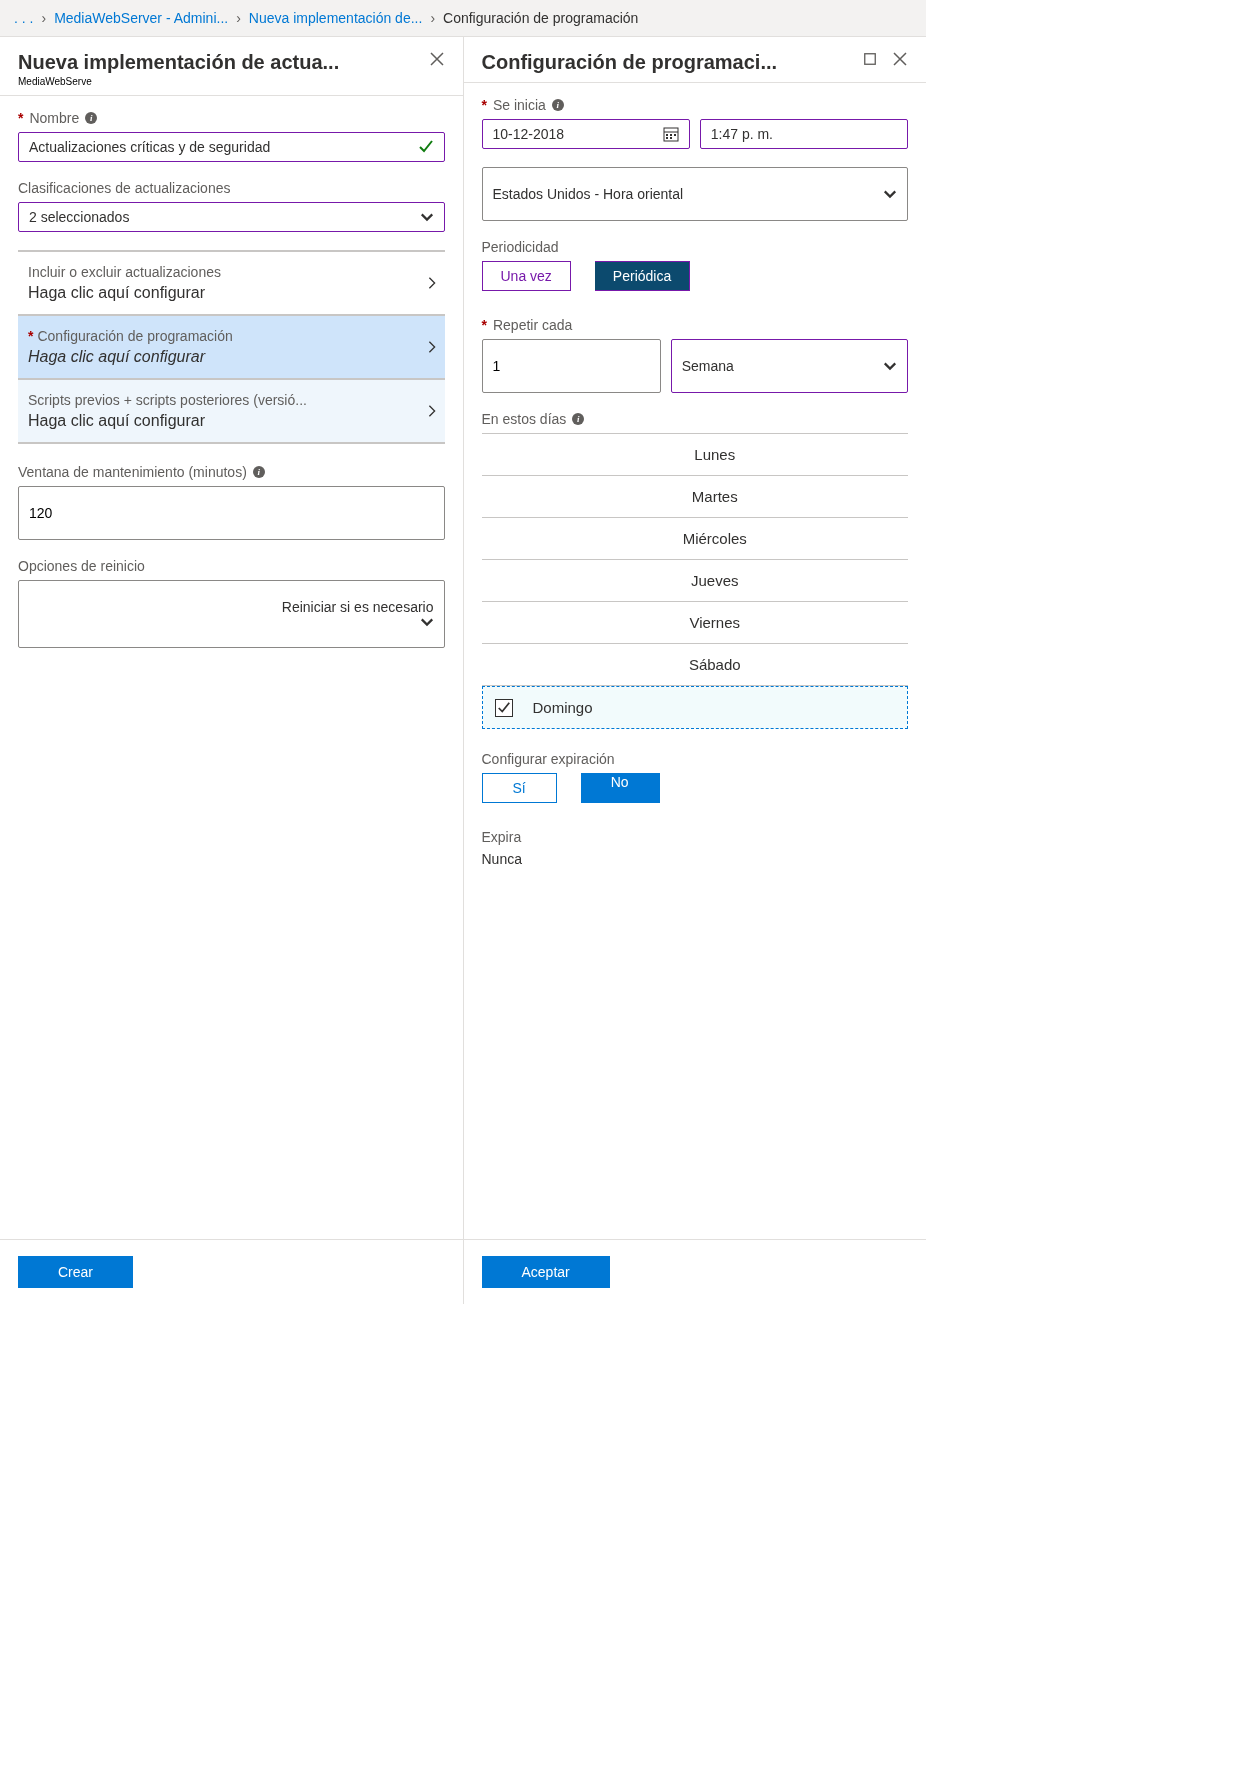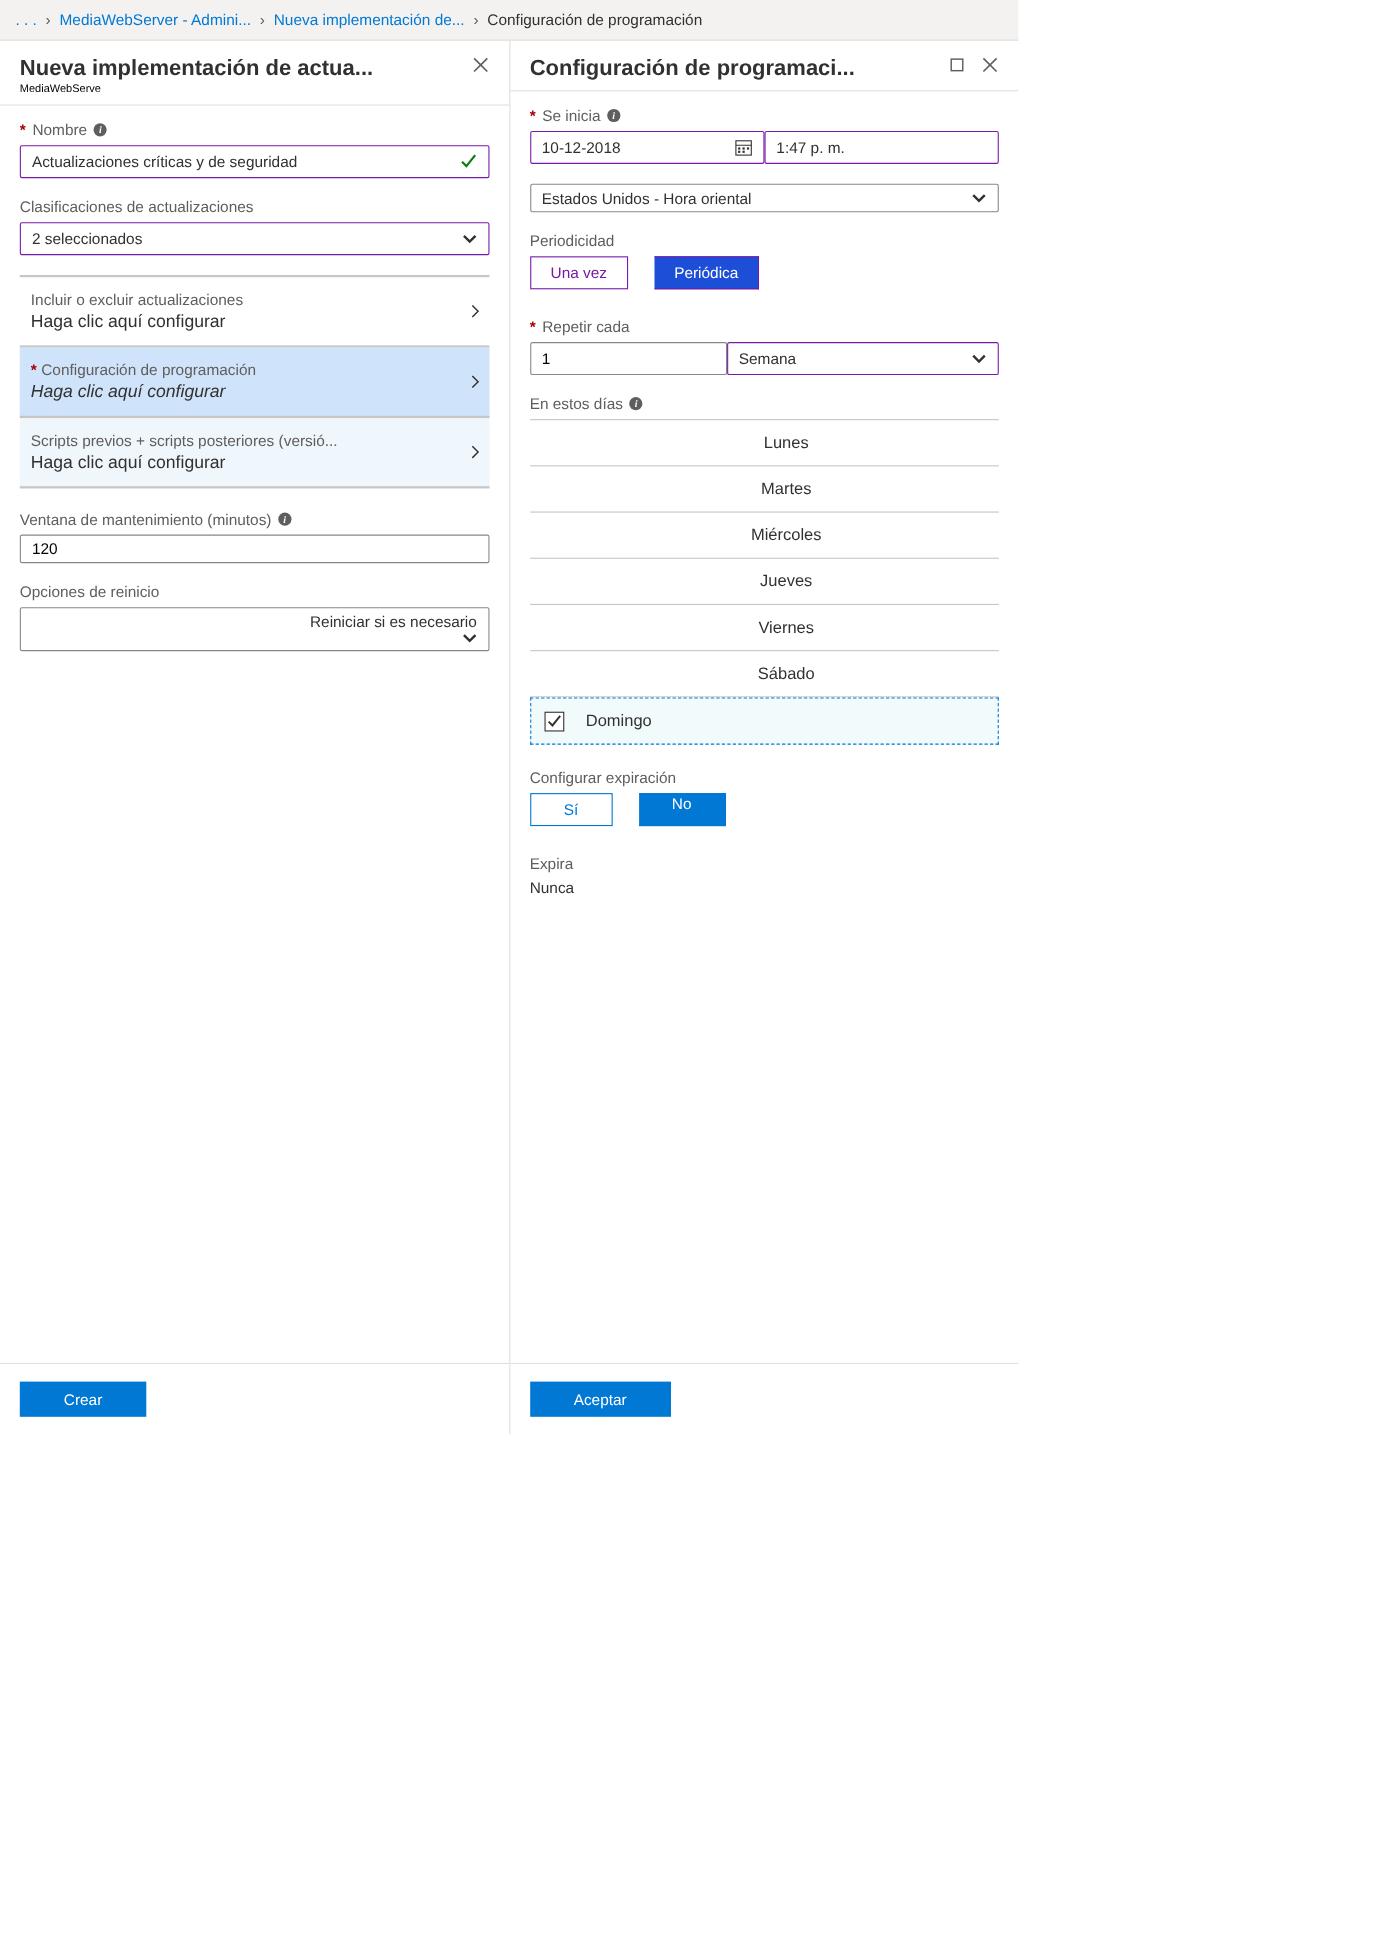--- a/index.html
+++ b/index.html
@@ -85,21 +85,21 @@
     padding: 6px 10px;
     display: flex;
     align-items: center;
     justify-content: space-between;
     font-size: 14px;
     background: #fff;
   }
   .input-plain {
     border: 1px solid #8a8886;
     border-radius: 2px;
-    padding: 4px 10px;
+    padding: 18px 10px;
     font-size: 14px;
     width: 100%;
     background: #fff;
   }
   .check-green { color: #107c10; width: 16px; height: 16px; }
   .chevron { width: 14px; height: 14px; color: #323130; }
   .list-group {
     border-top: 2px solid #c8c6c4;
   }
   .list-item {
@@ -125,28 +125,28 @@
   .toggle-btn {
     border: 1px solid #7719aa;
     padding: 6px 18px;
     font-size: 14px;
     cursor: pointer;
     background: #fff;
     color: #7719aa;
   }
   .toggle-btn + .toggle-btn { border-left: none; }
   .toggle-btn.active {
-    background: #1d4ed8;
+    background: #0c4a6e;
     color: #fff;
     border-color: #7719aa;
   }
   .toggle-group.blue .toggle-btn { border-color: #0078d4; color: #0078d4; }
   .toggle-group.blue .toggle-btn.active { background: #0078d4; color: #fff; }
   .two-inputs {
-    display: flex; 
+    display: flex; gap: 10px;
   }
   .two-inputs > * { flex: 1; }
   .date-box {
     border: 1px solid #7719aa;
     border-radius: 2px;
     padding: 6px 10px;
     display: flex;
     align-items: center;
     justify-content: space-between;
     background: #fff;

